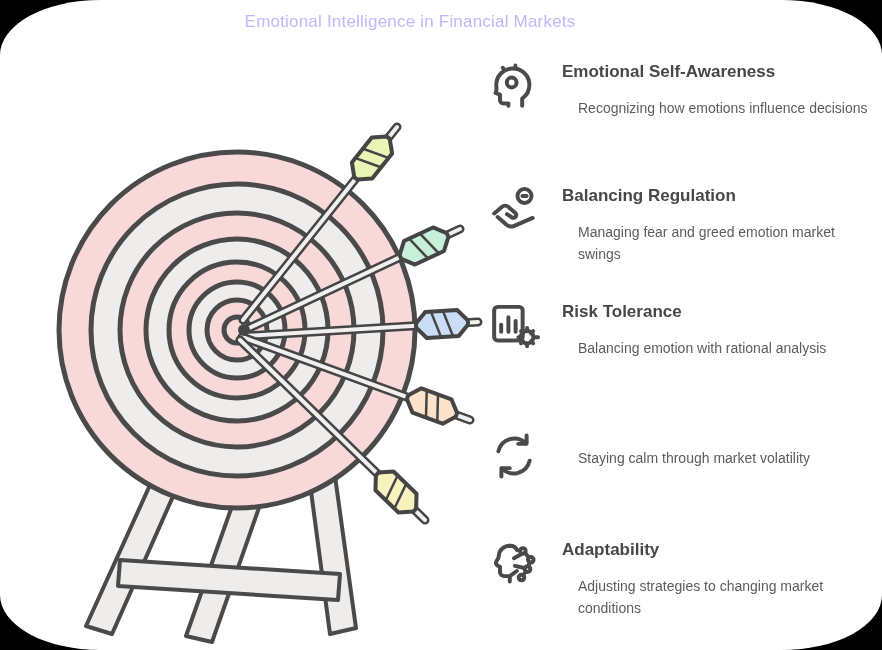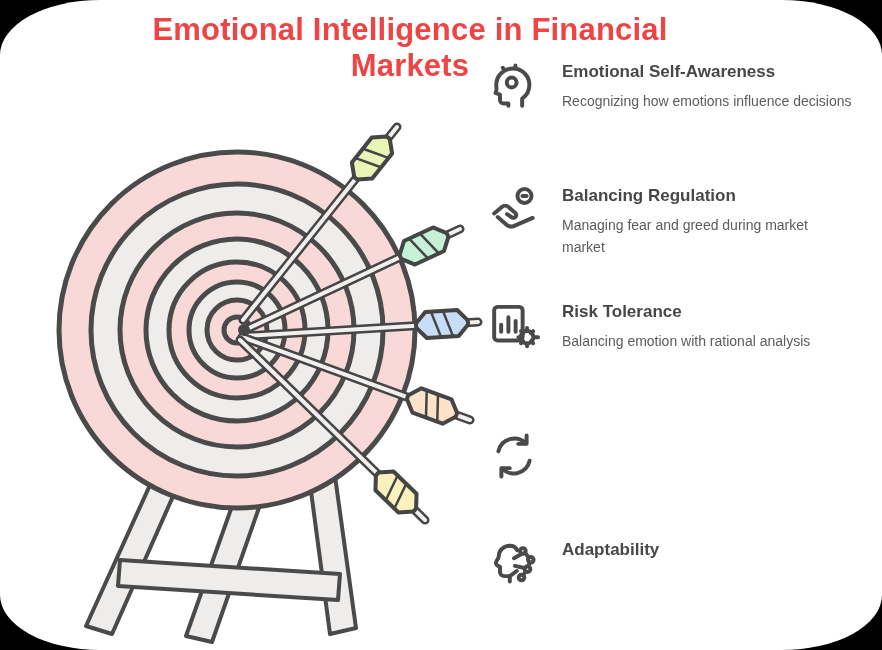--- a/index.html
+++ b/index.html
@@ -1,28 +1,28 @@
 <!DOCTYPE html>
 <html><head>
 <meta charset="utf-8">
 <style>
   html,body{margin:0;padding:0;background:#000;}
   .stage{position:relative;width:882px;height:650px;background:#000;overflow:hidden;
          font-family:"Liberation Sans",sans-serif;}
   .card{position:absolute;inset:0;background:#ffffff;border-radius:100px / 55px;}
   .title{position:absolute;left:120px;top:12px;width:580px;text-align:center;
-         font-size:31px;font-weight:700;color:#ef4444;letter-spacing:.2px;}
+         font-size:17px;font-weight:400;color:#c4b5fd;letter-spacing:.2px;}
   .illustration{position:absolute;left:0;top:0;width:882px;height:650px;pointer-events:none;}
   .panel{position:absolute;left:486px;top:0;width:396px;height:650px;}
   .item{position:absolute;left:0;display:flex;gap:20px;align-items:flex-start;}
   .item .ic{flex:0 0 56px;width:56px;height:56px;margin-top:-4px;}
   .item .ic svg{width:56px;height:56px;stroke:#4a4a4a;fill:none;stroke-width:1.7;
                 stroke-linecap:round;stroke-linejoin:round;}
   .item h3{margin:0 0 9px 0;font-size:17px;font-weight:700;color:#474747;}
-  .item p{margin:0;width:292px;font-size:14px;line-height:1.55;color:#5c5c5c;}
+  .item p{margin:16px;width:292px;font-size:14px;line-height:1.55;color:#5c5c5c;}
   .i1{top:62px}.i2{top:186px}.i3{top:302px}.i4{top:432px}.i5{top:540px}
 </style>
 </head>
 <body>
 
 <div class="stage">
   <div class="card"></div>
 
   <div class="title">Emotional Intelligence in Financial Markets</div>
 
@@ -116,21 +116,21 @@
       <span class="ic">
         <svg viewBox="0 0 24 24">
           <circle cx="16.5" cy="6" r="3"></circle>
           <path d="M15.6 6h1.8"></path>
           <path d="M3.5 13.5l3.3-2.8c.8-.7 2-.7 2.8 0l3 2.6c.5.5.5 1.2 0 1.7-.4.4-1.1.4-1.6.1l-2-1.3"></path>
           <path d="M5 15l3.8 3.3c.9.8 2.2 1 3.3.5l7.9-3.4"></path>
         </svg>
       </span>
       <div>
         <h3>Balancing Regulation</h3>
-        <p>Managing fear and greed during market market</p>
+        <p>Managing fear and greed emotion market swings</p>
       </div>
     </div>
 
     <div class="item i3">
       <span class="ic">
         <svg viewBox="0 0 24 24">
           <rect x="3.5" y="3.8" width="12.2" height="14.4" rx="1.5"></rect>
           <path d="M6.5 14.5v-3M9.6 14.5V8.2M12.7 14.5V9.8"></path>
           <circle cx="17.6" cy="16.8" r="2.7"></circle>
           <path d="M17.6 12.9v1.2M17.6 19.5v1.2M13.9 16.8h1.2M21.1 16.8h1.2M15 14.2l.9.9M19.3 18.5l.9.9M20.2 14.2l-.9.9M15.9 18.5l-.9.9"></path>
@@ -145,34 +145,36 @@
     <div class="item i4">
       <span class="ic">
         <svg viewBox="0 0 24 24">
           <path d="M5.3 10a7 7 0 0 1 11.8-3.4"></path>
           <path d="M17.4 3.2v3.6h-3.6"></path>
           <path d="M18.7 14a7 7 0 0 1-11.8 3.4"></path>
           <path d="M6.6 20.8v-3.6h3.6"></path>
         </svg>
       </span>
       <div>
+        <p>Staying calm through market volatility</p>
       </div>
     </div>
 
     <div class="item i5">
       <span class="ic">
         <svg viewBox="0 0 24 24">
           <path d="M10.2 4.2c-2.6 0-4.7 2-4.7 4.3 0 .9-.5 1.6-1 2.3-.5.8-.1 1.8.8 2.1l.7.3v2.2c0 1 .8 1.8 1.8 1.8h2.4v2.3"></path>
           <path d="M10.2 4.2c1.4 0 2.6.8 3.2 1.9M10.2 17.2l3-2.2M12 9.5l3.2-1.8M12.4 12.8l4 .9"></path>
           <circle cx="15.8" cy="6.4" r="1.2"></circle>
           <circle cx="19.2" cy="10.2" r="1.2"></circle>
           <circle cx="17.8" cy="14.2" r="1.2"></circle>
           <circle cx="15.2" cy="17.8" r="1.2"></circle>
           <path d="M16.8 7.3l1.5 1.9M18.7 11.3l-.5 1.8M17 15.2l-1 1.6"></path>
         </svg>
       </span>
       <div>
         <h3>Adaptability</h3>
+        <p>Adjusting strategies to changing market conditions</p>
       </div>
     </div>
 
   </div>
 </div>
 
 </body></html>

